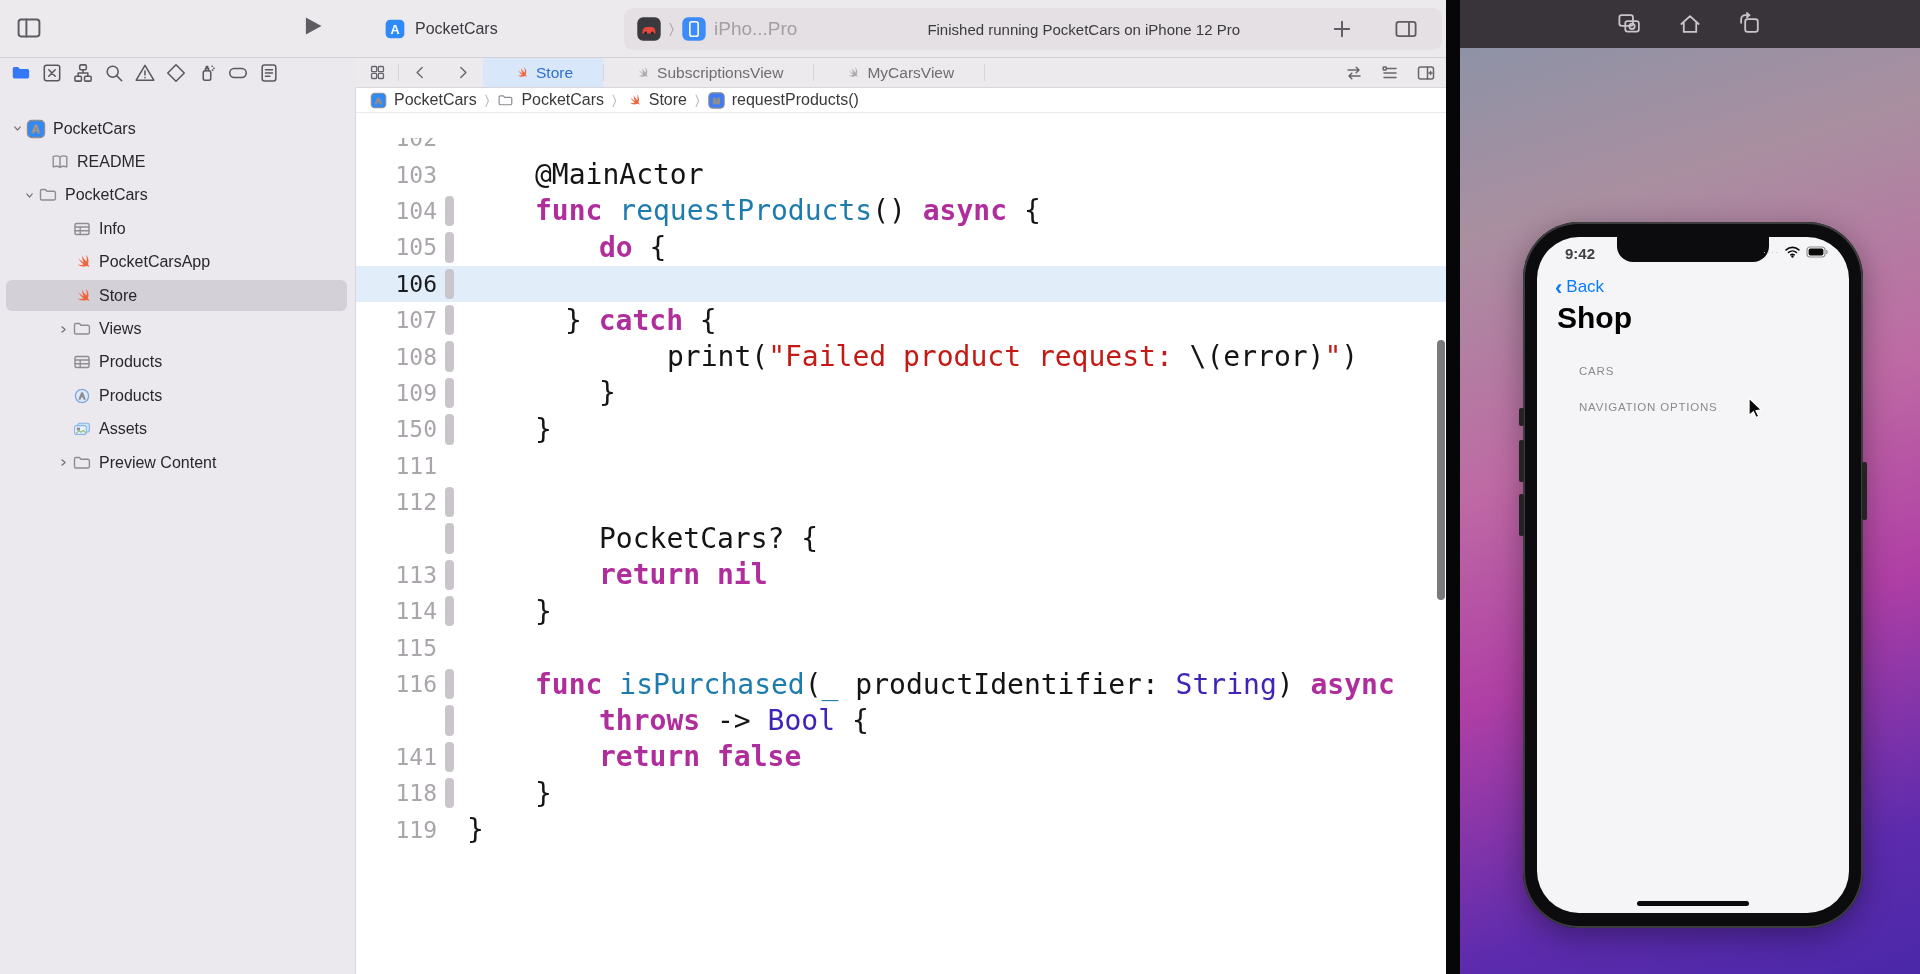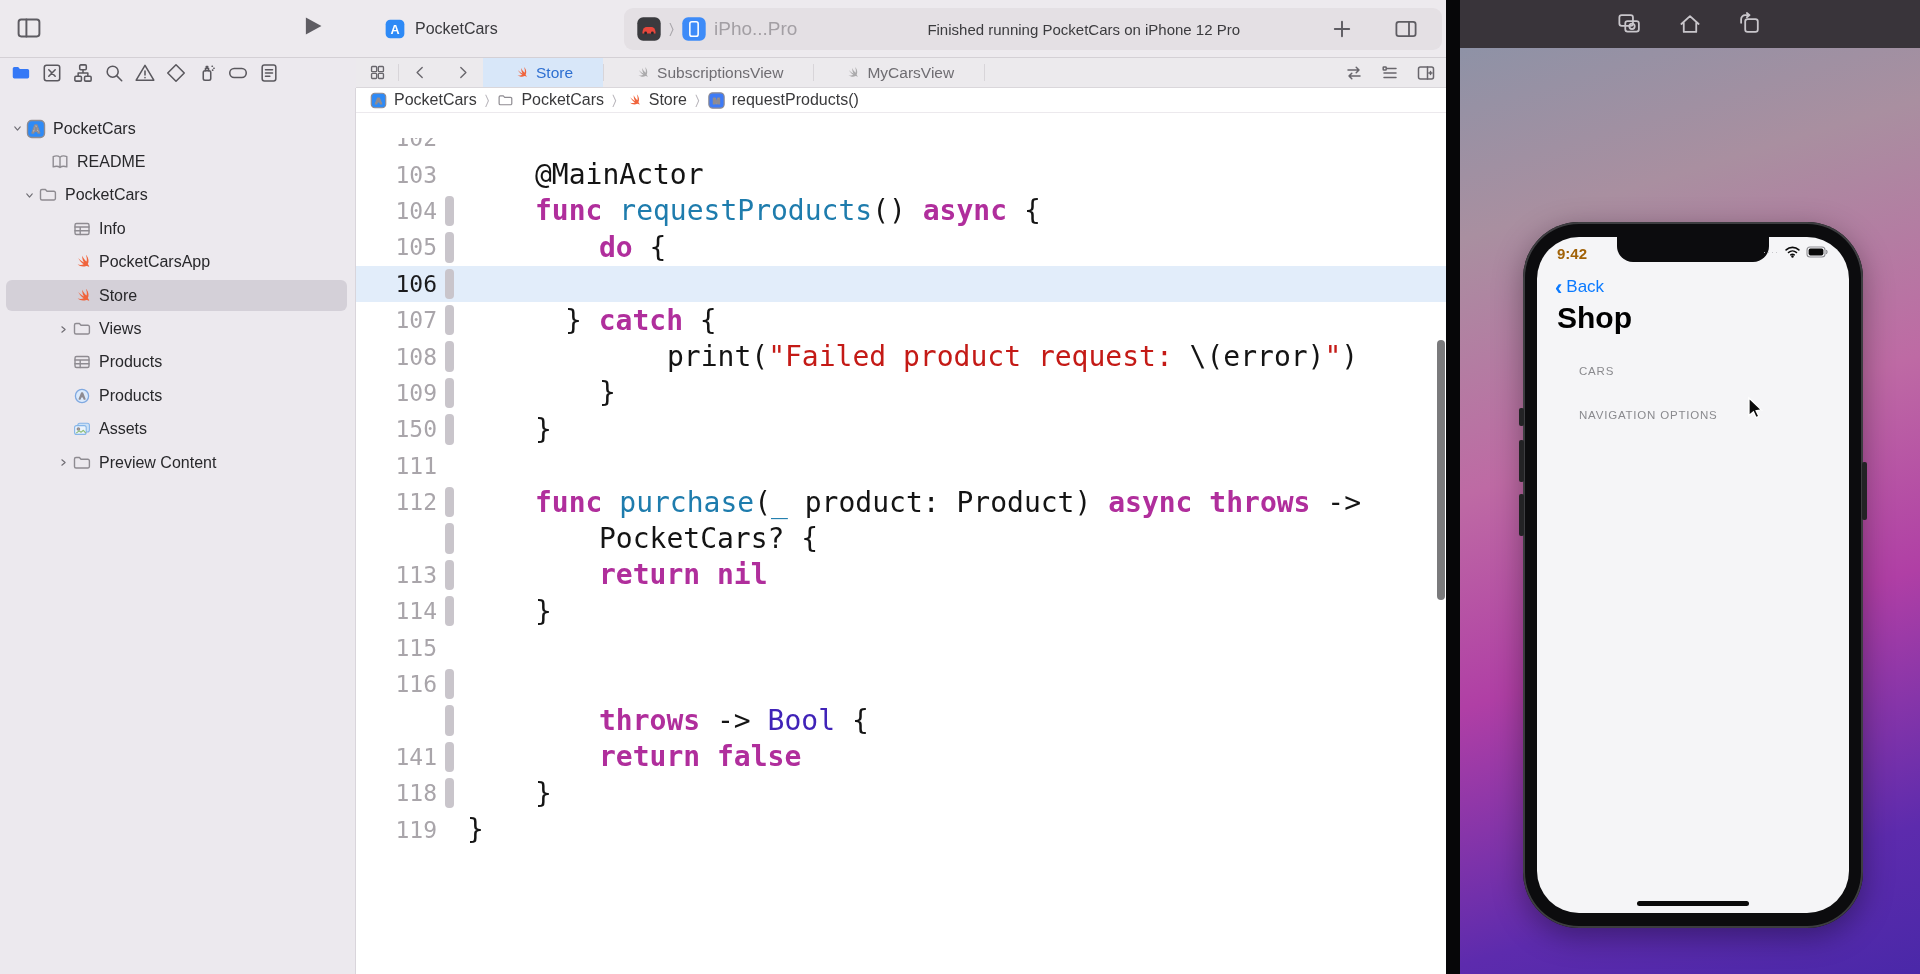--- a/index.html
+++ b/index.html
@@ -85,21 +85,21 @@
   #simbar { position:absolute; left:0; top:0; width:460px; height:48px; background:#39343A; display:flex; align-items:center; justify-content:center; gap:34px; }
   #simbar .sic2 { width:26px; height:24px; }
   #simbar .sic2 svg { width:100%; height:100%; stroke:#C9C6CB; fill:none; stroke-width:1.5; stroke-linecap:round; stroke-linejoin:round; }
   #wall { position:absolute; left:0; top:48px; width:460px; height:926px;
     background:linear-gradient(163deg,#8E92A6 0%,#A98FA0 18%,#BE6AA4 42%,#B03FA5 62%,#5D2BAD 86%,#4A28A8 100%); }
 
   #phone { position:absolute; left:63px; top:174px; width:340px; height:706px; background:#0C0C0E; border-radius:56px; box-shadow:0 8px 30px rgba(0,0,0,.35), inset 0 0 0 2px #3d3d40; }
   .pbtn { position:absolute; width:5px; background:#232325; border-radius:2px; }
   #pscreen { position:absolute; left:14px; top:15px; width:312px; height:676px; background:#F5F5F7; border-radius:42px; overflow:hidden; }
   #notch { position:absolute; left:50%; transform:translateX(-50%); top:0; width:152px; height:25px; background:#0C0C0E; border-radius:0 0 16px 16px; }
-  #ptime { position:absolute; left:20px; top:8px; font-size:15px; font-weight:bold; color:#a16207; }
+  #ptime { position:absolute; left:28px; top:8px; font-size:15px; font-weight:bold; color:#404040; }
   #pstatus-right { position:absolute; right:20px; top:8px; display:flex; align-items:center; gap:5px; }
   #pdots { font-size:9px; color:#C2C2C6; letter-spacing:1px; }
   #pwifi { width:17px; height:14px; }
   #pbat { width:23px; height:14px; }
   #pback { position:absolute; left:18px; top:40px; display:flex; align-items:center; gap:4px; color:#0A7AFF; font-size:17px; }
   #pback .bc { font-size:22px; font-weight:bold; line-height:17px; }
   #ptitle { position:absolute; left:20px; top:64px; font-size:30px; font-weight:bold; color:#000; }
   .psection { position:absolute; left:42px; font-size:11.5px; letter-spacing:.8px; color:#8A8A8E; }
 
   #cursor { left:1744px; top:396px; width:24px; height:26px; z-index:9; }
@@ -421,21 +421,20 @@
           <span class="chbar"></span>
           <span class="ct" style="padding-left: 90px;"><span class="p">}</span></span>
         </div>
         <div class="crow">
           <span class="gut">111</span>
           <span class="ct" style="padding-left: 22px;"></span>
         </div>
         <div class="crow">
           <span class="gut">112</span>
           <span class="chbar"></span>
-          <span class="ct" style="padding-left: 90px;"><span class="k">func </span><span class="f">purchase</span><span class="p">(</span><span class="f">_</span><span class="p"> product: Product) </span><span class="k">async</span><span class="p"> </span><span class="k">throws</span><span class="p"> -&gt;</span></span>
         </div>
         <div class="crow">
           <span class="gut"></span>
           <span class="chbar"></span>
           <span class="ct" style="padding-left: 154px;"><span class="p">PocketCars? {</span></span>
         </div>
         <div class="crow">
           <span class="gut">113</span>
           <span class="chbar"></span>
           <span class="ct" style="padding-left: 154px;"><span class="k">return</span><span class="p"> </span><span class="k">nil</span></span>
@@ -445,20 +444,21 @@
           <span class="chbar"></span>
           <span class="ct" style="padding-left: 90px;"><span class="p">}</span></span>
         </div>
         <div class="crow">
           <span class="gut">115</span>
           <span class="ct" style="padding-left: 22px;"></span>
         </div>
         <div class="crow">
           <span class="gut">116</span>
           <span class="chbar"></span>
+          <span class="ct" style="padding-left: 90px;"><span class="k">func </span><span class="f">isPurchased</span><span class="p">(</span><span class="f">_</span><span class="p"> productIdentifier: </span><span class="t">String</span><span class="p">) </span><span class="k">async</span></span>
         </div>
         <div class="crow">
           <span class="gut"></span>
           <span class="chbar"></span>
           <span class="ct" style="padding-left: 154px;"><span class="k">throws</span><span class="p"> -&gt; </span><span class="t">Bool</span><span class="p"> {</span></span>
         </div>
         <div class="crow">
           <span class="gut">141</span>
           <span class="chbar"></span>
           <span class="ct" style="padding-left: 154px;"><span class="k">return</span><span class="p"> </span><span class="k">false</span></span>
@@ -516,21 +516,21 @@
                 <rect x="2.6" y="3.6" width="14.8" height="6.8" rx="1.8" fill="#0A0A0A"></rect>
                 <path d="M20.2 5.2 a2.6 2.6 0 0 1 0 3.6" stroke="#8E8E93" stroke-width="1.1" fill="none"></path>
               </svg></span>
         </div>
         <div id="pback">
           <span class="bc">‹</span>
           <span>Back</span>
         </div>
         <div id="ptitle">Shop</div>
         <div class="psection" style="top:128px;">CARS</div>
-        <div class="psection" style="top:172px;">NAVIGATION OPTIONS</div>
+        <div class="psection" style="top:164px;">NAVIGATION OPTIONS</div>
         <div style="position:absolute; left:50%; transform:translateX(-50%); bottom:7px; width:112px; height:5px; border-radius:3px; background:#0A0A0A;"></div>
       </div>
     </div>
   </div>
 </div>
 
 <div id="cursor" class="abs">
   <svg viewBox="0 0 24 26">
       <path d="M5 2 L5 19.5 L9.4 15.8 L12 21.6 L14.8 20.3 L12.1 14.7 L17.6 14 Z" fill="#0B0B0B" stroke="#FFFFFF" stroke-width="1.3"></path>
     </svg>

